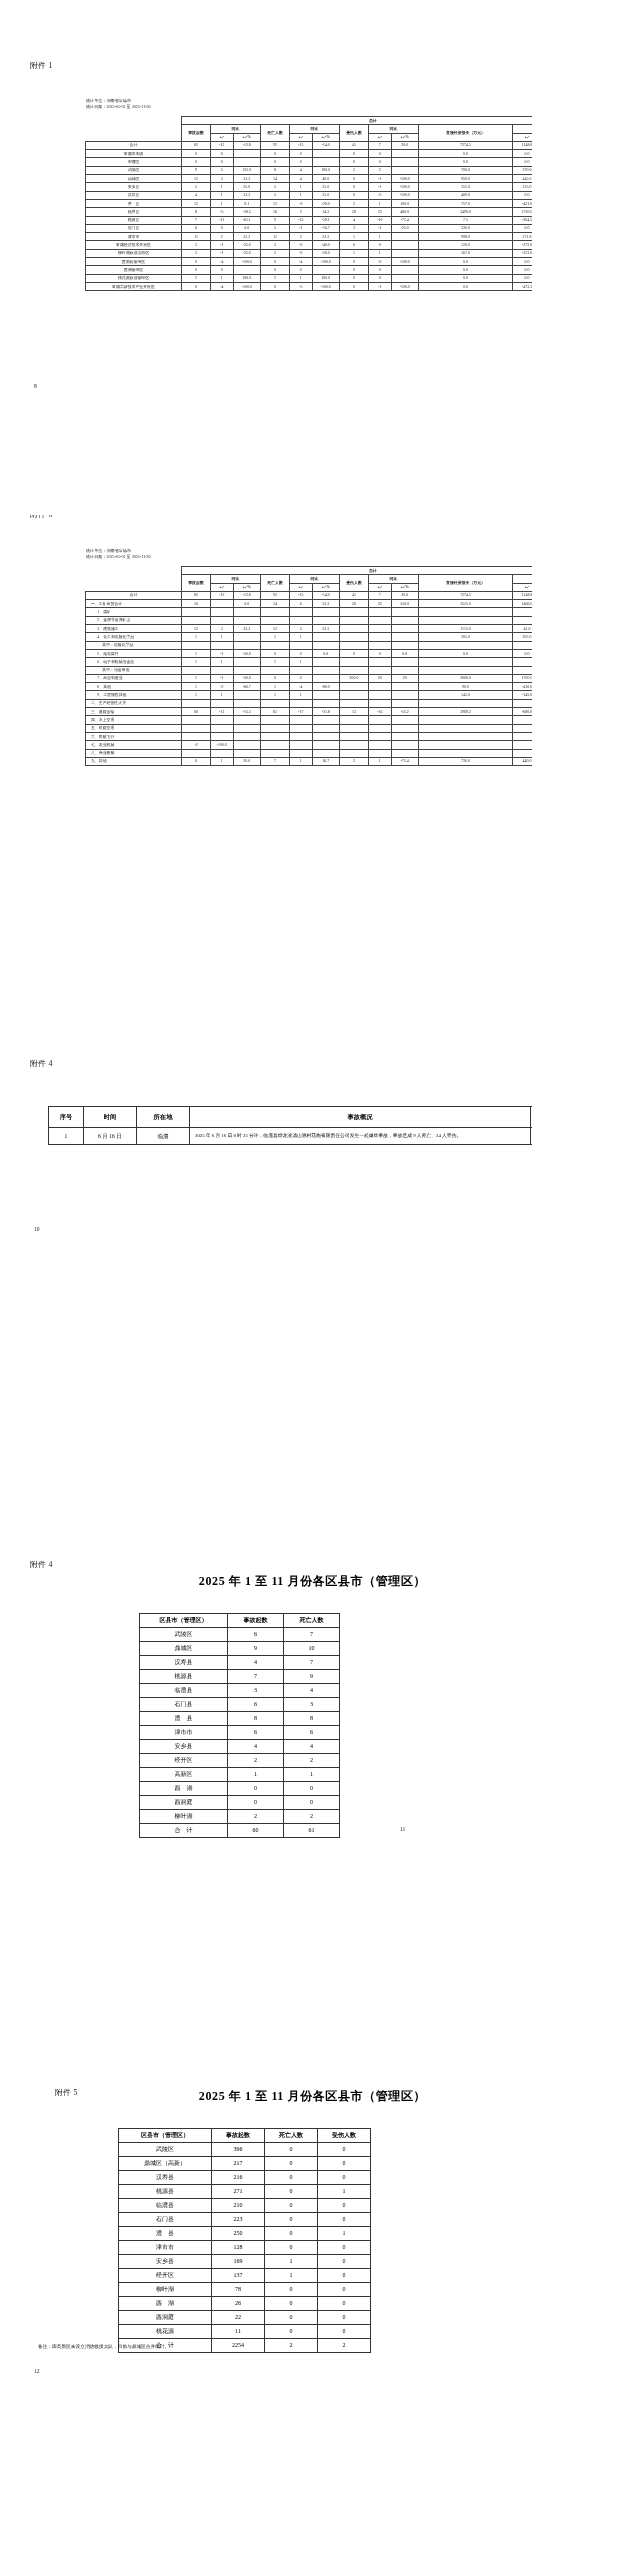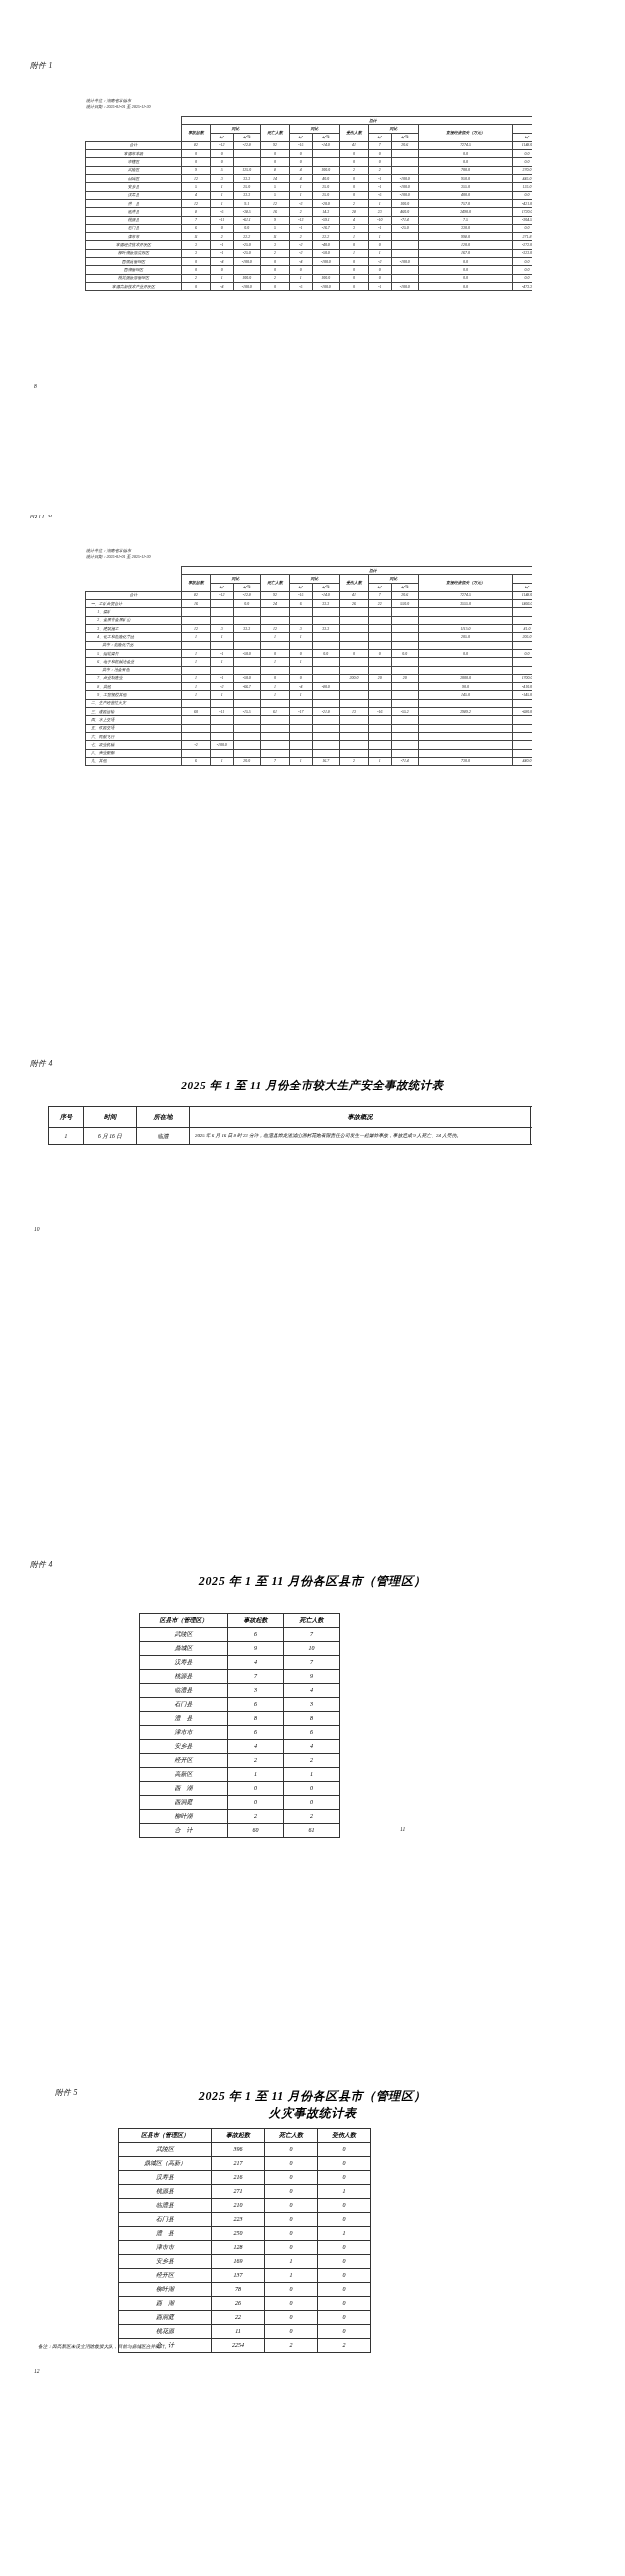--- a/index.html
+++ b/index.html
@@ -1,17 +1,17 @@
 <!DOCTYPE html>
 <html style="font-size:10px"><head>
 <meta charset="utf-8">
 <style>
   html,body{margin:0;padding:0;background:#fff;}
   body{width:625px;font-family:"Liberation Serif","DejaVu Serif",serif;color:#000;}
-  .sheet{position:relative;width:532px;height:515px;overflow:hidden;font-style:italic;}
+  .sheet{position:relative;width:532px;height:515px;overflow:hidden;}
   .attach{position:absolute;left:30px;font-size:7.8px;letter-spacing:0.3px;color:#1a1a1a;}
   .doc-title{position:absolute;width:625px;text-align:center;font-weight:bold;}
   .t1-title{font-size:8.4px;letter-spacing:0.2px;}
   .meta{position:absolute;left:86px;font-size:4.1px;color:#222;line-height:6.9px;}
   .pgnum{position:absolute;font-size:5.6px;color:#222;}
 
   
   table.stat{position:absolute;border-collapse:collapse;table-layout:fixed;
     font-size:3.9px;color:#1d1d1d;}
   table.stat th,table.stat td{border:0.3px solid #444;padding:0;margin:0;
@@ -728,21 +728,20 @@
           <td>440.0</td>
           <td>102.6</td>
         </tr>
       </tbody>
   </table>
   <div class="pgnum" style="left:588px;top:375px;">9</div>
 </div>
 
 <div class="sheet">
   <div class="attach" style="top:27.5px;">附件 4</div>
-  <div class="big-title" style="top:48px;font-size:11.3px;">2025 年 1 至 11 月份全市较大生产安全事故统计表</div>
   <table class="t3" style="left:48px;top:76px;width:533px;">
     <colgroup>
         <col style="width:35px">
         <col style="width:53px">
         <col style="width:53px">
         <col>
         <col style="width:50px">
       </colgroup>
     <thead>
         <tr>
@@ -859,21 +858,20 @@
           <td>61</td>
         </tr>
       </tbody>
   </table>
   <div class="pgnum" style="left:400px;top:281px;">11</div>
 </div>
 
 <div class="sheet" style="height:515px;">
   <div class="attach" style="top:27px;margin-left:25px;">附件 5</div>
   <div class="big-title" style="top:27.5px;">2025 年 1 至 11 月份各区县市（管理区）</div>
-  <div class="big-title" style="top:45px;">火灾事故统计表</div>
   <table class="t4" style="left:118px;top:68px;width:250px;">
     <colgroup>
         <col style="width:93px">
         <col style="width:53px">
         <col style="width:53px">
         <col style="width:53px">
       </colgroup>
     <thead>
         <tr>
       <th>区县市（管理区）</th>

